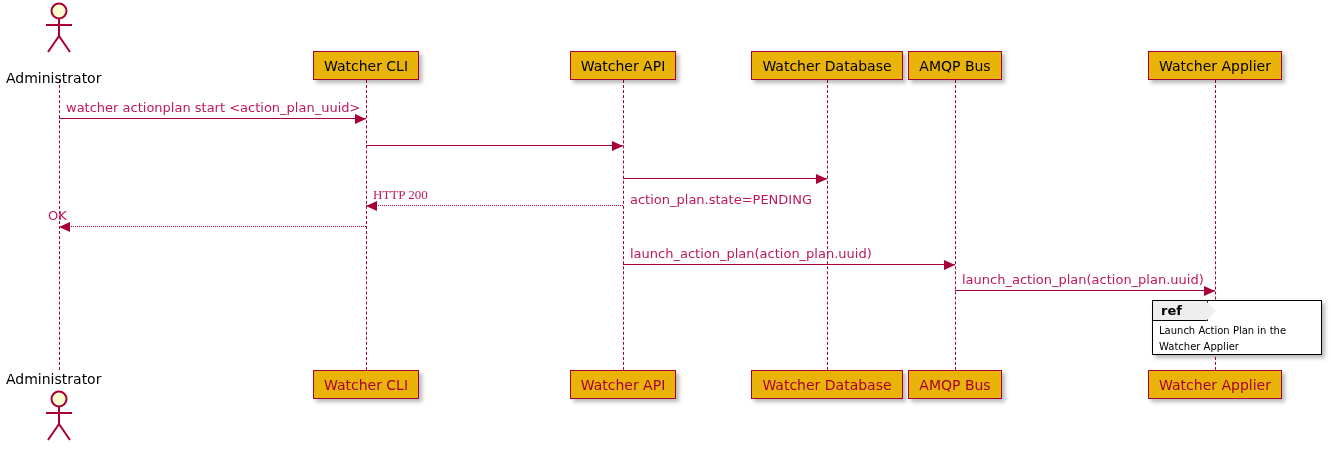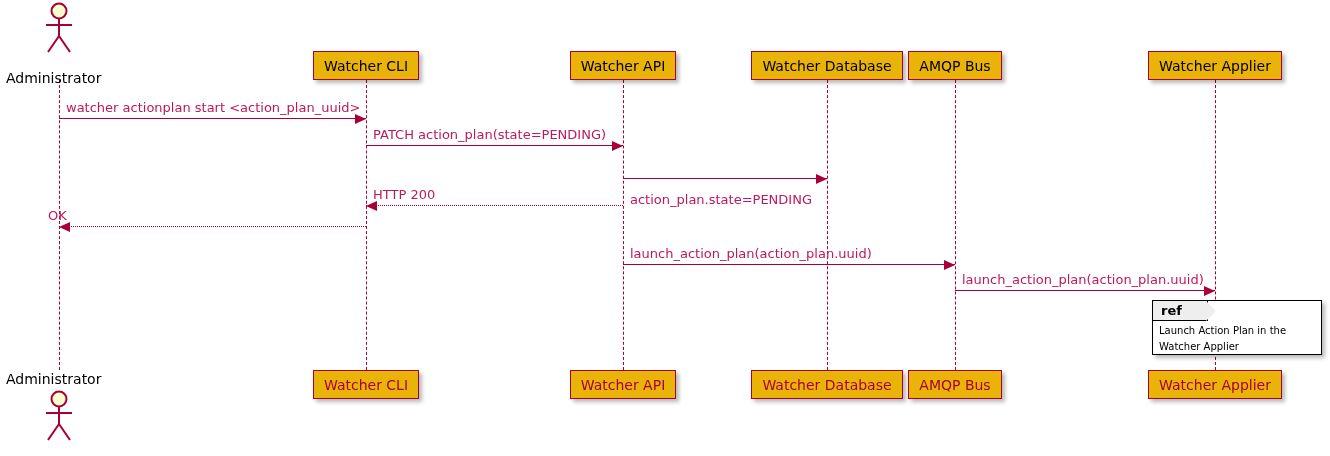--- a/index.html
+++ b/index.html
@@ -175,27 +175,26 @@
     <div class="participant bottom" style="left: 751.391px; top: 370px; width: 151.219px;">Watcher Database</div>
     <div class="participant" style="left: 908.328px; top: 51px; width: 93.3438px;">AMQP Bus</div>
     <div class="participant bottom" style="left: 908.328px; top: 370px; width: 93.3438px;">AMQP Bus</div>
     <div class="participant" style="left: 1148.05px; top: 51px; width: 133.906px;">Watcher Applier</div>
     <div class="participant bottom" style="left: 1148.05px; top: 370px; width: 133.906px;">Watcher Applier</div>
     <div class="msg-line" style="left: 59px; top: 118px; width: 307px;"></div>
     <div class="arrow-head right" style="top: 113.5px; left: 355px;"></div>
     <div class="msg-label" style="left: 66px; top: 100px;">watcher actionplan start &lt;action_plan_uuid&gt;</div>
     <div class="msg-line" style="left: 366px; top: 145px; width: 257px;"></div>
     <div class="arrow-head right" style="top: 140.5px; left: 612px;"></div>
-    <div class="msg-label" style="left: 373px; top: 127px;">PATCH action_plan(state=PENDING)</div>
     <div class="msg-line" style="left: 623px; top: 178px; width: 204px;"></div>
     <div class="arrow-head right" style="top: 173.5px; left: 816px;"></div>
     <div class="msg-label" style="left: 630px; top: 160px; margin-top: 32px;">action_plan.state=PENDING</div>
     <div class="msg-line dotted" style="left: 366px; top: 205px; width: 257px;"></div>
     <div class="arrow-head left" style="top: 200.5px; left: 366px;"></div>
-    <div class="msg-label" style="left: 373px; top: 187px;">HTTP 200</div>
+    <div class="msg-label" style="left: 373px; top: 187px; font-family: Liberation Serif, serif;">HTTP 200</div>
     <div class="msg-line dotted" style="left: 59px; top: 226px; width: 307px;"></div>
     <div class="arrow-head left" style="top: 221.5px; left: 59px;"></div>
     <div class="msg-label" style="left: 48px; top: 208px;">OK</div>
     <div class="msg-line" style="left: 623px; top: 264px; width: 332px;"></div>
     <div class="arrow-head right" style="top: 259.5px; left: 944px;"></div>
     <div class="msg-label" style="left: 630px; top: 246px;">launch_action_plan(action_plan.uuid)</div>
     <div class="msg-line" style="left: 955px; top: 290px; width: 260px;"></div>
     <div class="arrow-head right" style="top: 285.5px; left: 1204px;"></div>
     <div class="msg-label" style="left: 962px; top: 272px;">launch_action_plan(action_plan.uuid)</div>
     <div class="ref-box" style="left: 1152px; top: 300px; width: 170px; height: 55px;">

